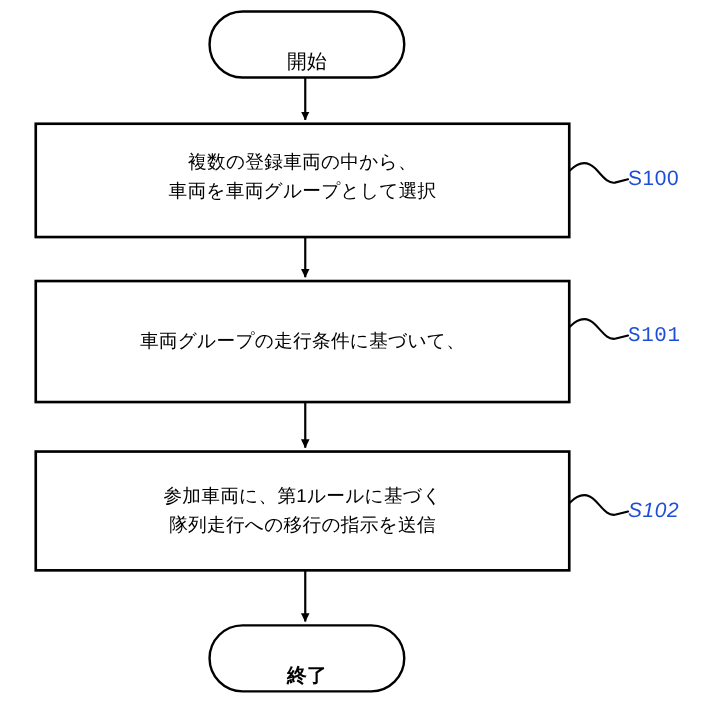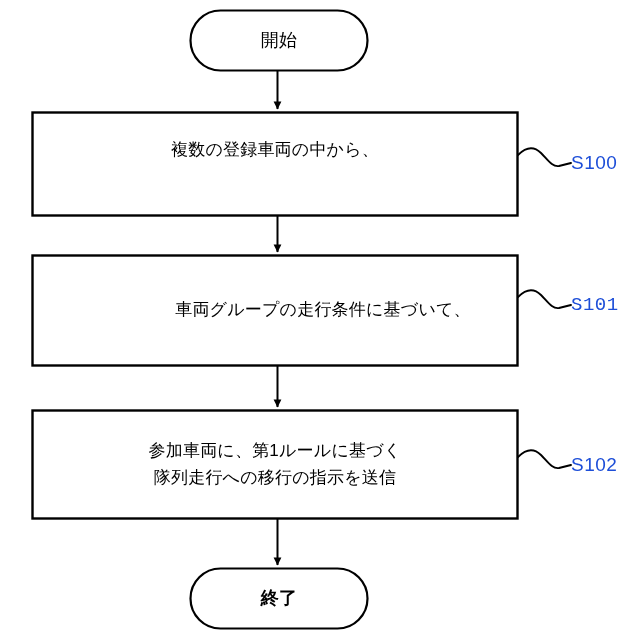--- a/index.html
+++ b/index.html
@@ -36,20 +36,21 @@
     text-align: center;
     line-height: 1.55;
     font-size: 17px;
     letter-spacing: 0.2px;
     white-space: nowrap;
     color: #000000;
     pointer-events: none;
   }
   .terminal-text {
     font-size: 18px;
+    justify-content: flex-end;
   }
   .step-label {
     position: absolute;
     font-size: 19px;
     letter-spacing: 0.5px;
     color: #1d4ed8;
     white-space: nowrap;
   }
 </style>
 </head>
@@ -86,34 +87,35 @@
 
     <path d="M 518 297 C 526 289, 534 288, 541 295 C 548 302, 552 309, 559 308 L 571 305" fill="none" stroke="#000000" stroke-width="1.9" stroke-linecap="round"></path>
 
     <path d="M 518 457 C 526 449, 534 448, 541 455 C 548 462, 552 469, 559 468 L 571 465" fill="none" stroke="#000000" stroke-width="1.9" stroke-linecap="round"></path>
   </svg>
 
   <div class="node-text terminal-text" style="left:190px; top:10px; width:178px; height:61px;">
     <span>開始</span>
   </div>
 
-  <div class="node-text" style="left:32px; top:98px; width:486px; height:104px;">
+  <div class="node-text" style="left:32px; top:109px; width:486px; height:104px;">
     <span>複数の登録車両の中から、</span>
+    <span>車両を車両グループとして選択</span>
   </div>
 
-  <div class="node-text" style="left:32px; top:255px; width:486px; height:111px;padding-left:48px;">
+  <div class="node-text" style="left:32px; top:255px; width:486px; height:111px;">
     <span>車両グループの走行条件に基づいて、</span>
   </div>
 
   <div class="node-text" style="left:32px; top:410px; width:486px; height:109px;text-align:center;">
     <span>参加車両に、第1ルールに基づく</span>
     <span>隊列走行への移行の指示を送信</span>
   </div>
 
   <div class="node-text terminal-text" style="left:190px; top:568px; width:178px; height:61px;font-weight:bold;">
     <span>終了</span>
   </div>
 
   <div class="step-label" style="left:571px; top:152px;">S100</div>
   <div class="step-label" style="left:571px; top:294px;font-family:Liberation Mono, monospace;">S101</div>
-  <div class="step-label" style="left:571px; top:454px;">S102</div>
+  <div class="step-label" style="left:571px; top:454px;font-style:italic;">S102</div>
 
 </div>
 
 </body></html>

